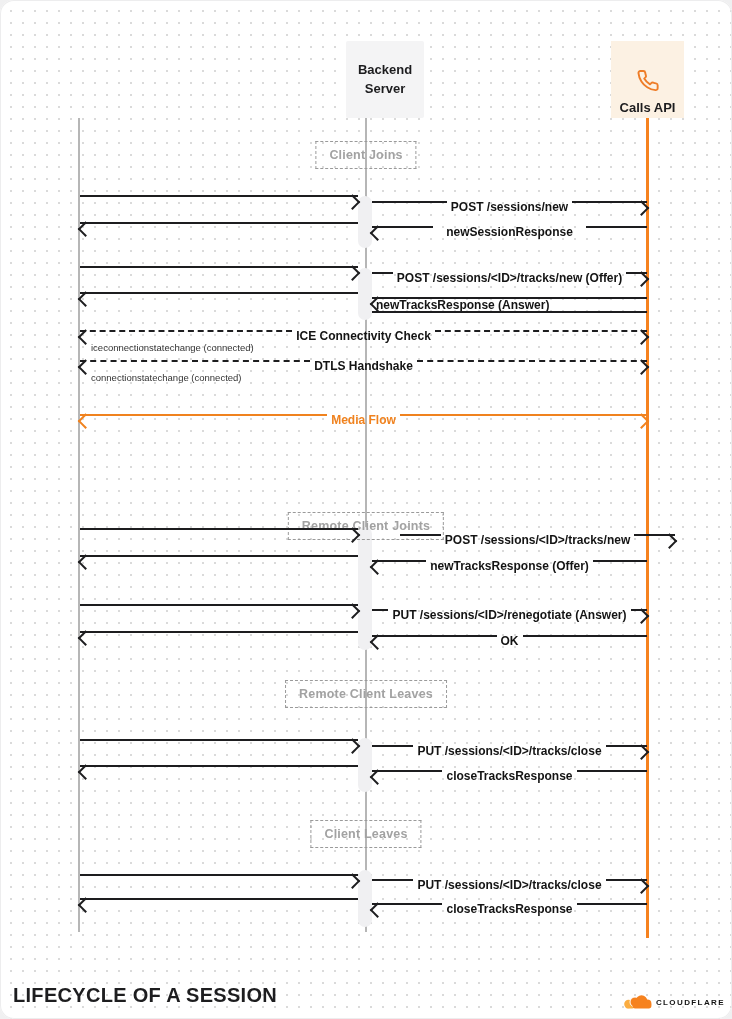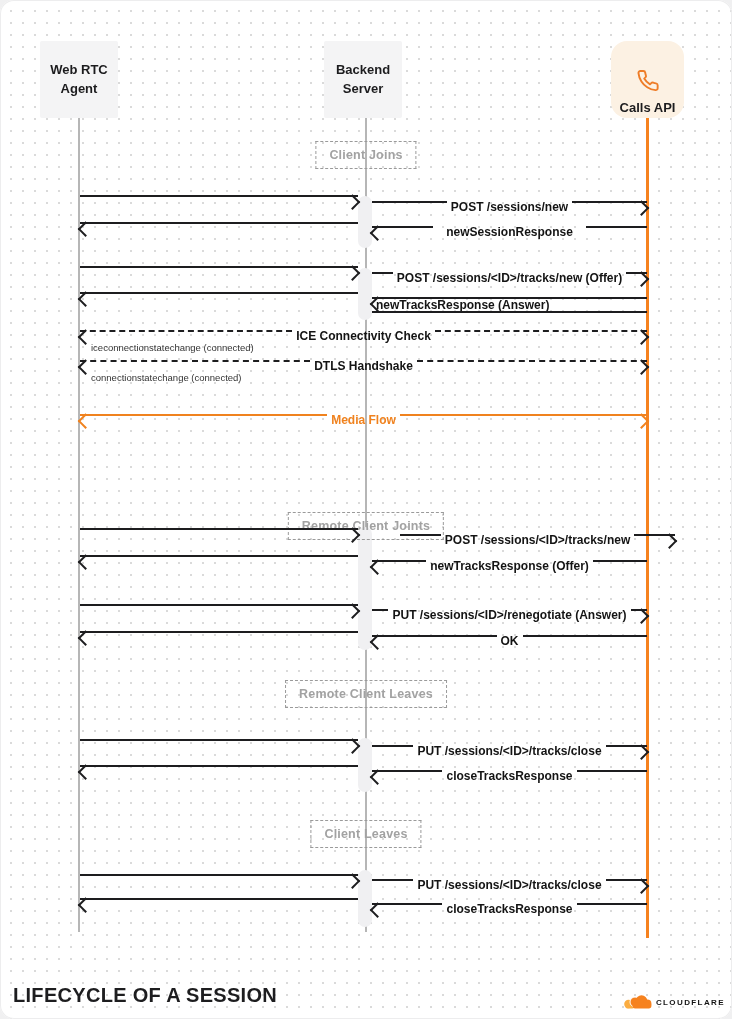--- a/index.html
+++ b/index.html
@@ -21,24 +21,24 @@
     overflow:hidden;
   }
   
   .actor{
     position:absolute;top:41px;height:77px;
     display:flex;flex-direction:column;align-items:center;justify-content:center;
     font-size:13px;font-weight:700;color:#1c1c1e;line-height:1.45;
     text-align:center;white-space:pre-line;border-radius:2px;
   }
   .actor.gray{background:#f4f4f5;}
-  .actor.orange-box{background:#fcf1e3;border-radius:16px;justify-content:flex-start;padding-top:28px;box-sizing:border-box;align-items:center;}
+  .actor.orange-box{background:#fcf1e3;border-radius:0;justify-content:flex-start;padding-top:28px;box-sizing:border-box;align-items:center;}
   .actor.orange-box .actor-label{margin-top:7px;}
   #actor-webrtc{left:40px;width:78px;}
-  #actor-backend{left:324px;width:78px;}
+  #actor-backend{left:346px;width:78px;}
   #actor-calls{left:611px;width:73px;}
   
   .lifeline{position:absolute;width:2px;background:#b6b6b6;}
   .lifeline.orange-line{width:3px;background:#f6821f;}
   
   .activation{position:absolute;left:358px;width:14px;background:#f0f0f2;border-radius:7px;}
   
   .milestone{
     position:absolute;left:366px;transform:translateX(-50%);
     border:1.5px dashed #9a9a9a;color:#a2a2a2;
@@ -64,24 +64,20 @@
   }
   .brand{position:absolute;right:7px;top:993px;display:flex;align-items:center;gap:3px;}
   .brand-name{font-size:8px;font-weight:800;letter-spacing:1.4px;color:#141414;}
   .phone-svg{display:block;}
 </style>
 </head>
 <body>
 
 <div class="page">
 
-  <div class="actor gray" id="actor-webrtc">
-    <span class="actor-label">Web RTC
-Agent</span>
-  </div>
   <div class="actor gray" id="actor-backend">
     <span class="actor-label">Backend
 Server</span>
   </div>
   <div class="actor orange-box" id="actor-calls">
     <svg class="phone-svg" width="30" height="30" viewBox="0 0 24 24" fill="none" stroke="#ee7d28" stroke-width="2" stroke-linecap="round" stroke-linejoin="round">
       <path d="M22 16.92v3a2 2 0 0 1-2.18 2 19.79 19.79 0 0 1-8.63-3.07 19.5 19.5 0 0 1-6-6 19.79 19.79 0 0 1-3.07-8.67A2 2 0 0 1 4.11 2h3a2 2 0 0 1 2 1.72 12.84 12.84 0 0 0 .7 2.81 2 2 0 0 1-.45 2.11L8.09 9.91a16 16 0 0 0 6 6l1.27-1.27a2 2 0 0 1 2.11-.45 12.84 12.84 0 0 0 2.81.7A2 2 0 0 1 22 16.92z"></path>
     </svg>
     <span class="actor-label">Calls API</span>
   </div>

